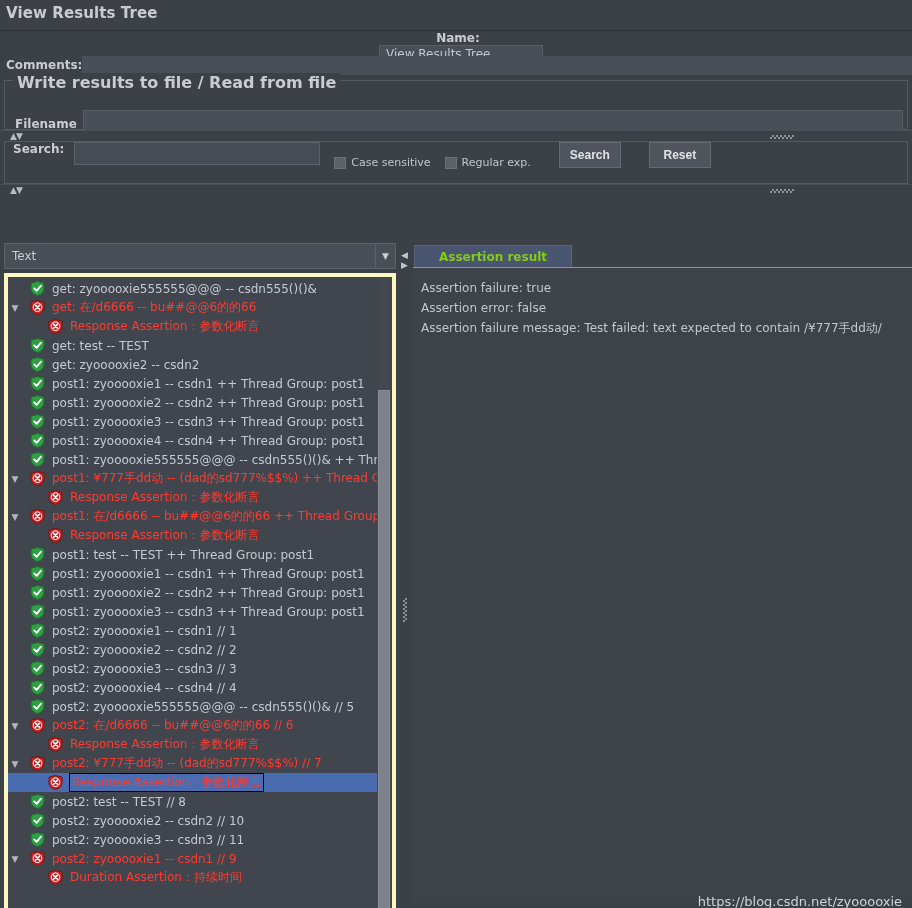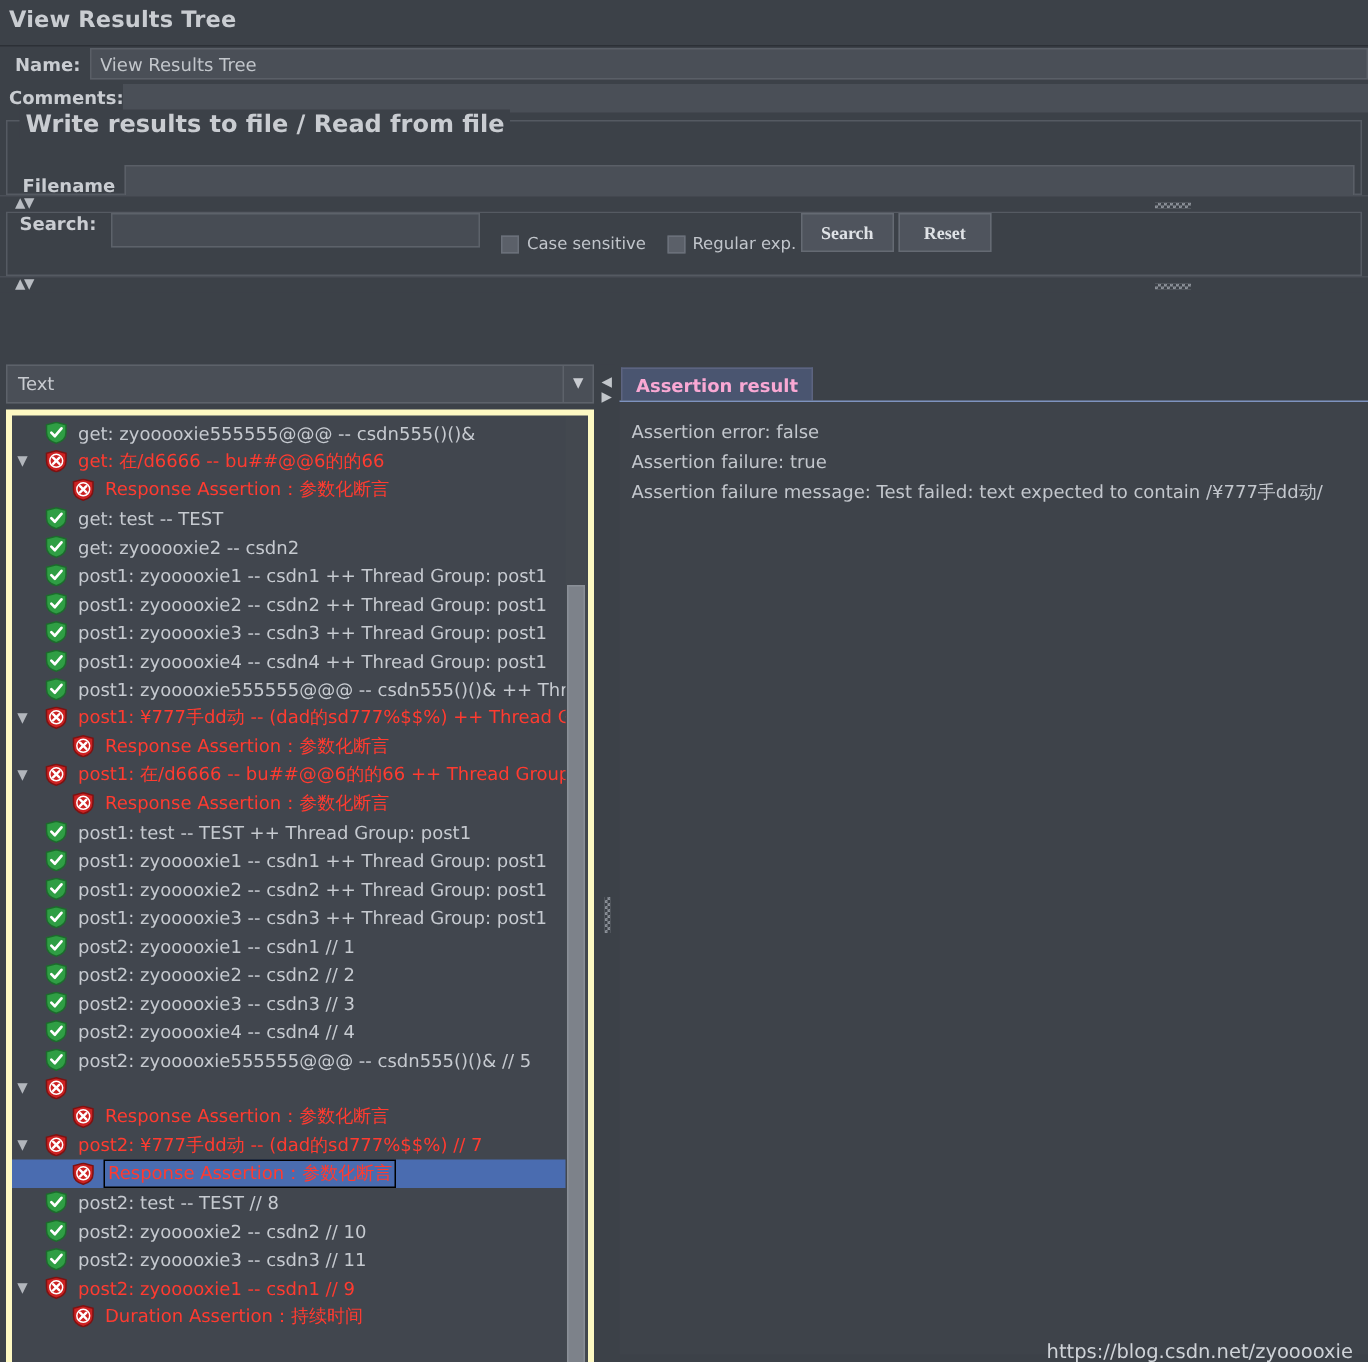--- a/index.html
+++ b/index.html
@@ -30,20 +30,21 @@
   }
 
   
   .name-row {
     display: flex;
     align-items: center;
     height: 24px;
     padding-left: 10px;
     border-top: 1px solid #2c3036;
     background: #3c4148;
+    flex-direction: column;
   }
   .name-label {
     font-size: 12px; font-weight: bold; color: #c9ccd1;
     margin-right: 6px;
   }
   .name-input {
     flex: 1;
     height: 21px;
     background: #4a4f57;
     border: 1px solid #5a5f67;
@@ -179,23 +180,23 @@
     border: 1px solid #6b707a;
     margin-right: 5px;
   }
   .btn {
     height: 26px;
     min-width: 62px;
     background: #4f545d;
     border: 1px solid #656a73;
     color: #dfe2e6;
     font-size: 12px; font-weight: bold;
-    margin-left: 3px;
+    margin-left: 28px;
     cursor: pointer;
-    font-family: Liberation Serif, serif;
+    font-family: Liberation Sans, sans-serif;
   }
 
   
   .main-area {
     position: absolute;
     top: 214px; left: 0;
     width: 912px; height: 694px; margin-top: 29px;
   }
 
   
@@ -332,25 +333,25 @@
     width: 502px; height: 688px;
   }
   .tabstrip {
     height: 24px;
     display: flex;
     align-items: flex-end;
     padding-left: 4px;
   }
   .tab {
     height: 22px;
-    padding: 0 9px;
+    padding: 0 24px;
     background: #4a5570;
     border: 1px solid #5d6480;
     border-bottom: none;
-    color: #f9a8d4;
+    color: #84cc16;
     font-size: 12px; font-weight: bold;
     display: flex; align-items: center;
   }
   .tab-filler {
     flex: 1;
     height: 1px;
   }
   .result-area {
     position: absolute;
     top: 24px; left: 3px;
@@ -704,20 +705,21 @@
             <div class="row depth1 fail">
               <span class="toggler">▼</span>
               <span style="flex: 0 0 8px;"></span>
               <span class="shield">
                 <svg width="15" height="15" viewBox="0 0 15 15">
                   <path d="M7.5 0.5 L14 2.2 L14 7.4 C14 11.2 11.2 13.6 7.5 14.5 C3.8 13.6 1 11.2 1 7.4 L1 2.2 Z" fill="#cc2222" stroke="#7d1212" stroke-width="1"></path>
                   <circle cx="7.5" cy="7.2" r="4.3" fill="#cc2222" stroke="#ffffff" stroke-width="1"></circle>
                   <path d="M5.4 5.1 L9.6 9.3 M9.6 5.1 L5.4 9.3" stroke="#ffffff" stroke-width="1.6" stroke-linecap="round"></path>
                 </svg>
               </span>
+              <span class="label">post2: 在/d6666 -- bu##@@6的的66  // 6</span>
             </div>
             <div class="row depth2 fail">
               <span style="flex: 0 0 40px;"></span>
               <span class="shield">
                 <svg width="15" height="15" viewBox="0 0 15 15">
                   <path d="M7.5 0.5 L14 2.2 L14 7.4 C14 11.2 11.2 13.6 7.5 14.5 C3.8 13.6 1 11.2 1 7.4 L1 2.2 Z" fill="#cc2222" stroke="#7d1212" stroke-width="1"></path>
                   <circle cx="7.5" cy="7.2" r="4.3" fill="#cc2222" stroke="#ffffff" stroke-width="1"></circle>
                   <path d="M5.4 5.1 L9.6 9.3 M9.6 5.1 L5.4 9.3" stroke="#ffffff" stroke-width="1.6" stroke-linecap="round"></path>
                 </svg>
               </span>
@@ -820,22 +822,22 @@
     </div>
 
     <div class="right-pane">
       <div class="tabstrip">
         <div class="tab">
           <span>Assertion result</span>
         </div>
         <div class="tab-filler"></div>
       </div>
       <div class="result-area">
+        <div class="result-line">Assertion failure: true</div>
         <div class="result-line">Assertion error: false</div>
-        <div class="result-line">Assertion failure: true</div>
         <div class="result-line">Assertion failure message: Test failed: text expected to contain /¥777手dd动/</div>
       </div>
       <div class="watermark">https://blog.csdn.net/zyooooxie</div>
     </div>
 
     <div class="bottom-strip">
       <div class="bottom-tab"></div>
     </div>
   </div>
 </div>

